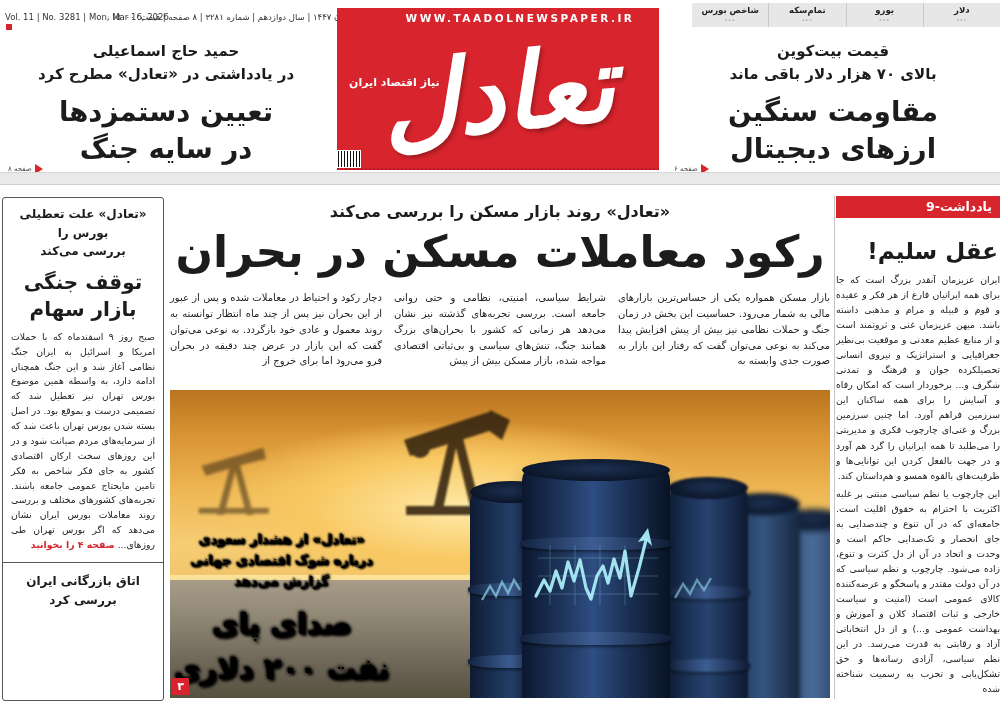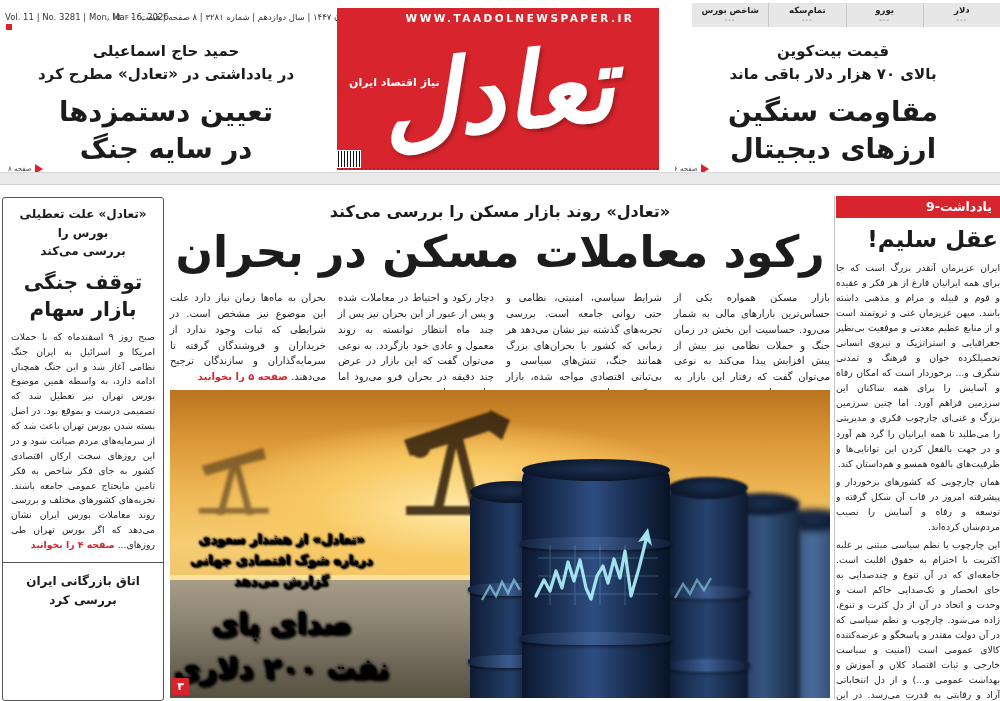--- a/index.html
+++ b/index.html
@@ -85,21 +85,21 @@
   .left-col { position:absolute; left:2px; top:197px; width:162px; height:504px; border:1px solid #555; border-radius:3px; padding:7px 8px; overflow:hidden; }
   .lc-kicker { text-align:center; font-size:12px; font-weight:bold; line-height:1.55; }
   .lc-title { text-align:center; font-size:20px; font-weight:bold; line-height:1.35; letter-spacing:-1px; margin:8px 0 7px; }
   .lc-body { font-size:9.3px; line-height:1.6; text-align:justify; color:#222; }
   .lc-div { border-top:1px solid #555; margin:9px -8px 9px; }
   .lc-readmore { font-size:9.3px; font-weight:bold; color:#d8242c; }
 
   
   .note-col { position:absolute; right:0; top:196px; width:164px; height:505px; overflow:hidden; }
   .note-head { height:22px; background:#d8242c; color:#fff; font-size:12.5px; font-weight:bold; line-height:22px; padding-right:8px; }
-  .note-title { font-size:23px; font-weight:bold; text-align:right; padding:8px 2px 8px; letter-spacing:-0.5px; }
+  .note-title { font-size:23px; font-weight:bold; text-align:right; padding:20px 2px 8px; letter-spacing:-0.5px; }
   .note-body { font-size:9.3px; line-height:1.62; text-align:justify; color:#222; }
   .note-body p { margin-bottom:3px; }
   .author-box { float:left; width:74px; margin:3px 6px 2px 0; }
   .author-photo { width:74px; height:84px; border:1px solid #999; background:#d9d9d9; display:block; }
   .author-name { display:block; font-size:11px; font-weight:bold; font-style:italic; text-align:center; margin-top:2px; }
 </style>
 </head>
 <body>
 
 <div id="canvas">
@@ -162,21 +162,20 @@
 
   <div class="vsep r"></div>
 
   <div class="main-story">
     <div class="main-kicker">«تعادل» روند بازار مسکن را بررسی می‌کند</div>
     <div class="main-headline">رکود معاملات مسکن در بحران</div>
     <div class="main-cols">
       <div class="main-col">بازار مسکن همواره یکی از حساس‌ترین بازارهای مالی به شمار می‌رود. حساسیت این بخش در زمان جنگ و حملات نظامی نیز بیش از پیش افزایش پیدا می‌کند به نوعی می‌توان گفت که رفتار این بازار به صورت جدی وابسته به</div>
       <div class="main-col">شرایط سیاسی، امنیتی، نظامی و حتی روانی جامعه است. بررسی تجربه‌های گذشته نیز نشان می‌دهد هر زمانی که کشور با بحران‌های بزرگ همانند جنگ، تنش‌های سیاسی و بی‌ثباتی اقتصادی مواجه شده، بازار مسکن بیش از پیش</div>
       <div class="main-col">دچار رکود و احتیاط در معاملات شده و پس از عبور از این بحران نیز پس از چند ماه انتظار توانسته به روند معمول و عادی خود بازگردد. به نوعی می‌توان گفت که این بازار در عرض چند دقیقه در بحران فرو می‌رود اما برای خروج از</div>
-      <div class="main-col"><span>بحران به ماه‌ها زمان نیاز دارد علت این موضوع نیز مشخص است. در شرایطی که ثبات وجود ندارد از خریداران و فروشندگان گرفته تا سرمایه‌گذاران و سازندگان ترجیح می‌دهند.</span> <span class="red bold">صفحه ۵ را بخوانید</span></div>
     </div>
   </div>
 
   <div class="photo">
     <div class="sky"></div>
     <div class="haze"></div>
     <div class="sand"></div>
 
     <svg class="pumpjack2" width="120" height="120" viewBox="0 0 120 120">
       <g fill="#3a2a15">
@@ -254,18 +253,17 @@
 
     <div class="lc-kicker">اتاق بازرگانی ایران بررسی کرد</div>
 
   </div>
 
   <div class="note-col">
     <div class="note-head">یادداشت-9</div>
     <div class="note-title">عقل سلیم!</div>
     <div class="note-body">
       <p>ایران عزیزمان آنقدر بزرگ است که جا برای همه ایرانیان فارغ از هر فکر و عقیده و قوم و قبیله و مرام و مذهبی داشته باشد. میهن عزیزمان غنی و ثروتمند است و از منابع عظیم معدنی و موقعیت بی‌نظیر جغرافیایی و استراتژیک و نیروی انسانی تحصیلکرده جوان و فرهنگ و تمدنی شگرف و... برخوردار است که امکان رفاه و آسایش را برای همه ساکنان این سرزمین فراهم آورد. اما چنین سرزمین بزرگ و غنی‌ای چارچوب فکری و مدیریتی را می‌طلبد تا همه ایرانیان را گرد هم آورد و در جهت بالفعل کردن این توانایی‌ها و ظرفیت‌های بالقوه همسو و هم‌داستان کند.</p>
-      <p>همان چارچوبی که کشورهای برخوردار و پیشرفته امروز در قاب آن شکل گرفته و توسعه و رفاه و آسایش را نصیب مردم‌شان کرده‌اند.</p>
       <p>این چارچوب یا نظم سیاسی مبتنی بر غلبه اکثریت با احترام به حقوق اقلیت است. جامعه‌ای که در آن تنوع و چندصدایی به جای انحصار و تک‌صدایی حاکم است و وحدت و اتحاد در آن از دل کثرت و تنوع، زاده می‌شود. چارچوب و نظم سیاسی که در آن دولت مقتدر و پاسخگو و عرضه‌کننده کالای عمومی است (امنیت و سیاست خارجی و ثبات اقتصاد کلان و آموزش و بهداشت عمومی و...) و از دل انتخاباتی آزاد و رقابتی به قدرت می‌رسد. در این نظم سیاسی، آزادی رسانه‌ها و حق تشکل‌یابی و تحزب به رسمیت شناخته شده</p>
     </div>
   </div>
 
 </div>
 
 </body></html>

